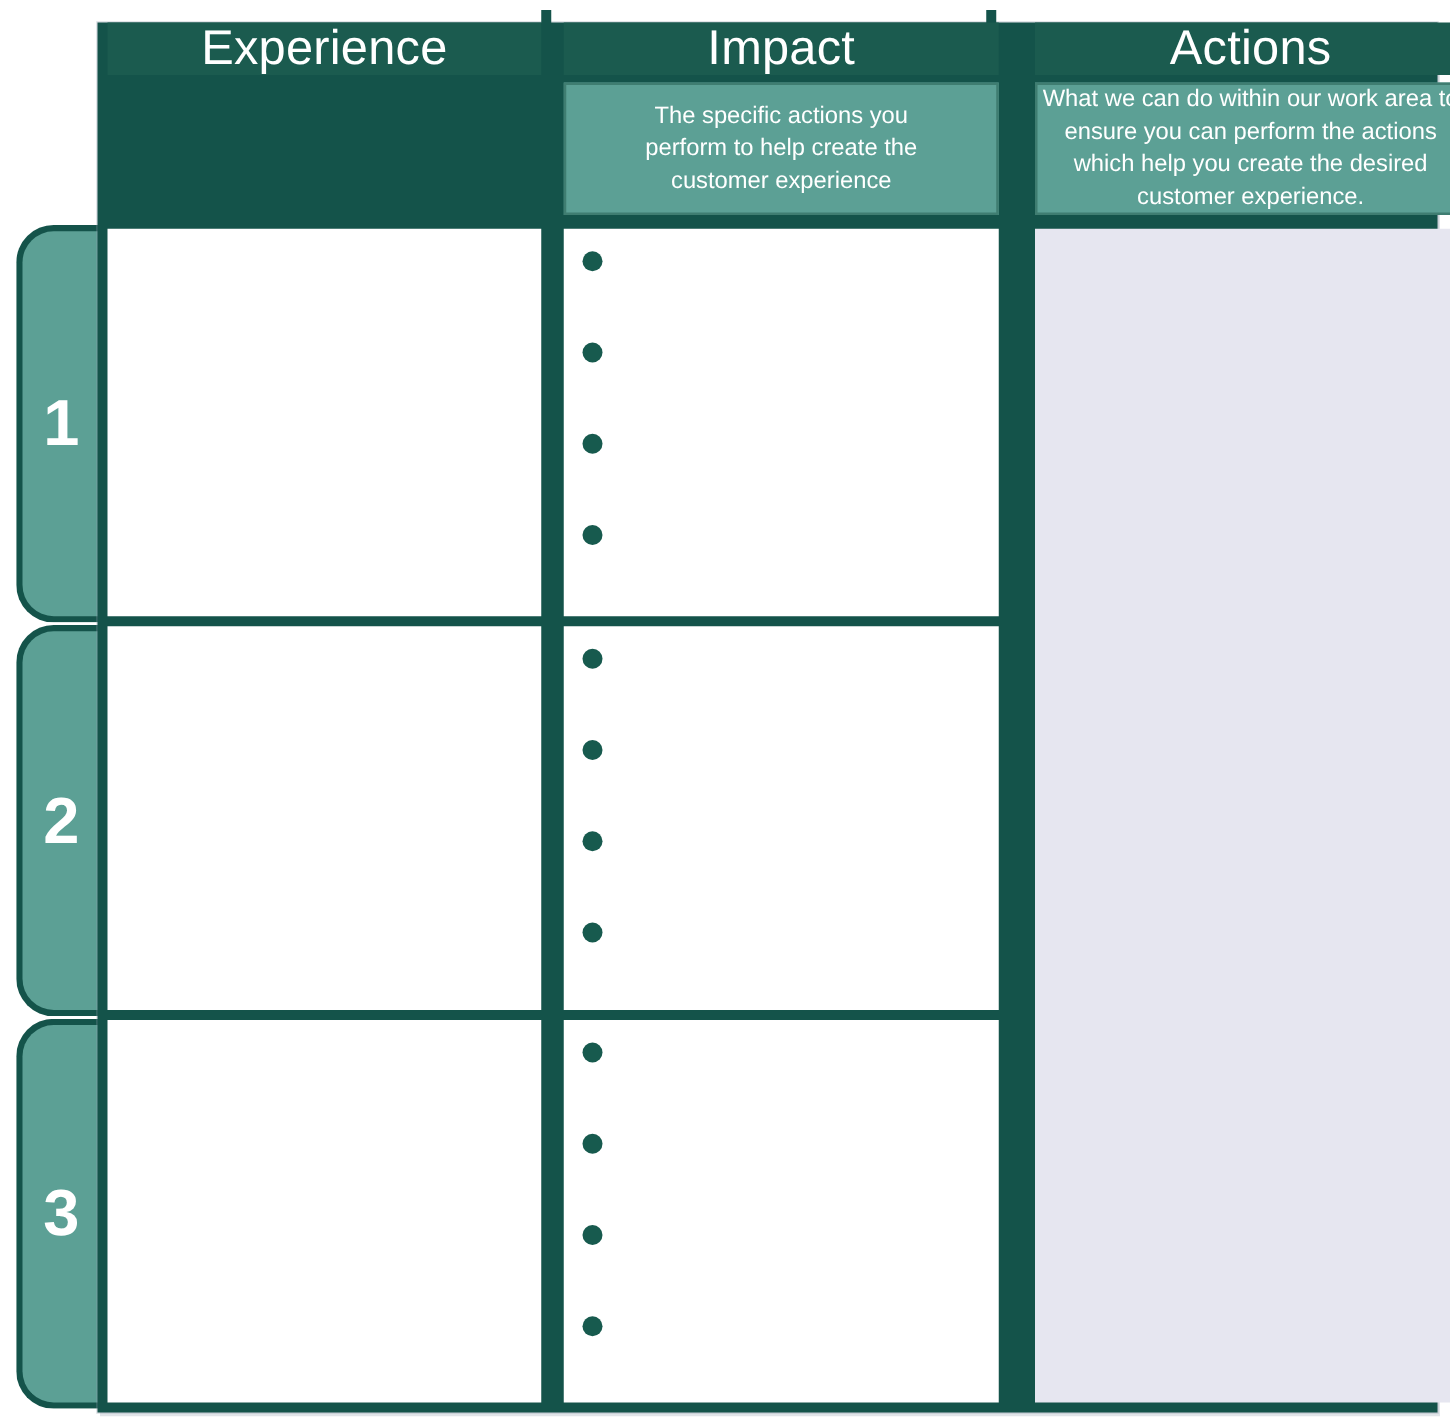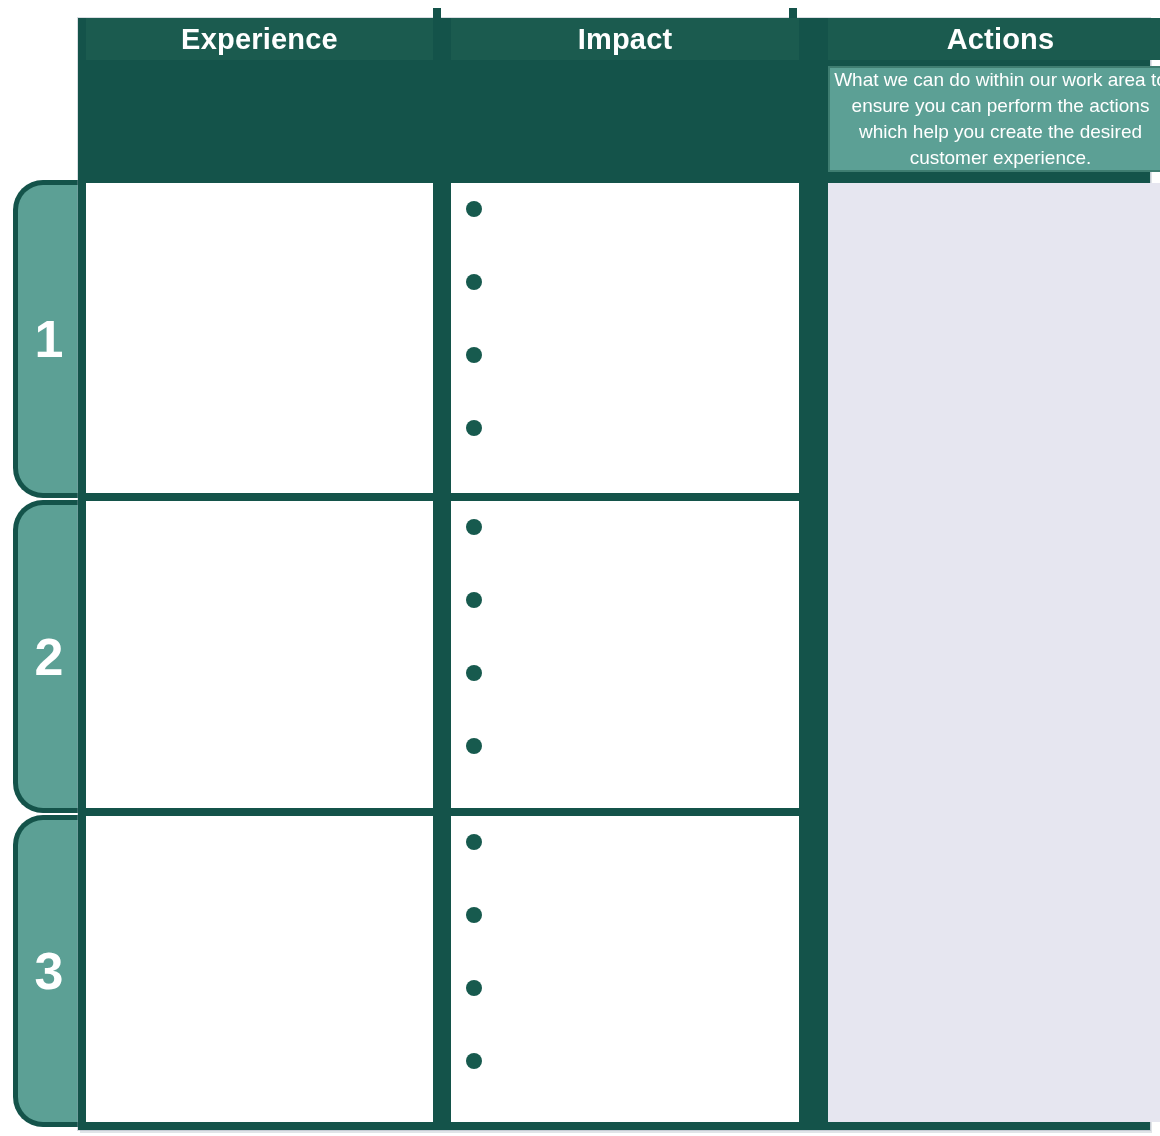--- a/index.html
+++ b/index.html
@@ -53,21 +53,21 @@
   .col-exp{left:8px;width:347px;}
   .col-imp{left:373px;width:348px;}
   .col-act{left:750px;width:345px;}
 
   .hcell{
     position:absolute;top:0;height:42px;
     background:var(--header-bg);
     display:flex;align-items:center;justify-content:center;
   }
   .hcell span{
-    color:var(--text);font-size:29px;font-weight:700;letter-spacing:0.2px;
+    color:var(--text);font-size:39px;font-weight:400;letter-spacing:0.2px;
   }
 
   .scell{
     position:absolute;top:48px;height:106px;
     background:var(--subheader-bg);
     border:2px solid var(--subheader-border);
     display:flex;align-items:center;justify-content:center;
   }
   .scell p{
     color:var(--text);font-size:19px;line-height:1.37;text-align:center;
@@ -118,20 +118,23 @@
     <div class="hcell col-exp">
       <span>Experience</span>
     </div>
     <div class="hcell col-imp">
       <span>Impact</span>
     </div>
     <div class="hcell col-act">
       <span>Actions</span>
     </div>
 
+    <div class="scell s-imp col-imp">
+      <p>The specific actions you perform to help create the customer experience</p>
+    </div>
     <div class="scell s-act col-act">
       <p>What we can do within our work area to ensure you can perform the actions which help you create the desired customer experience.</p>
     </div>
 
     <div class="cell col-exp row-1"></div>
     <div class="cell col-imp row-1">
       <div class="bullets">
           <span class="dot"></span>
           <span class="dot"></span>
           <span class="dot"></span>

